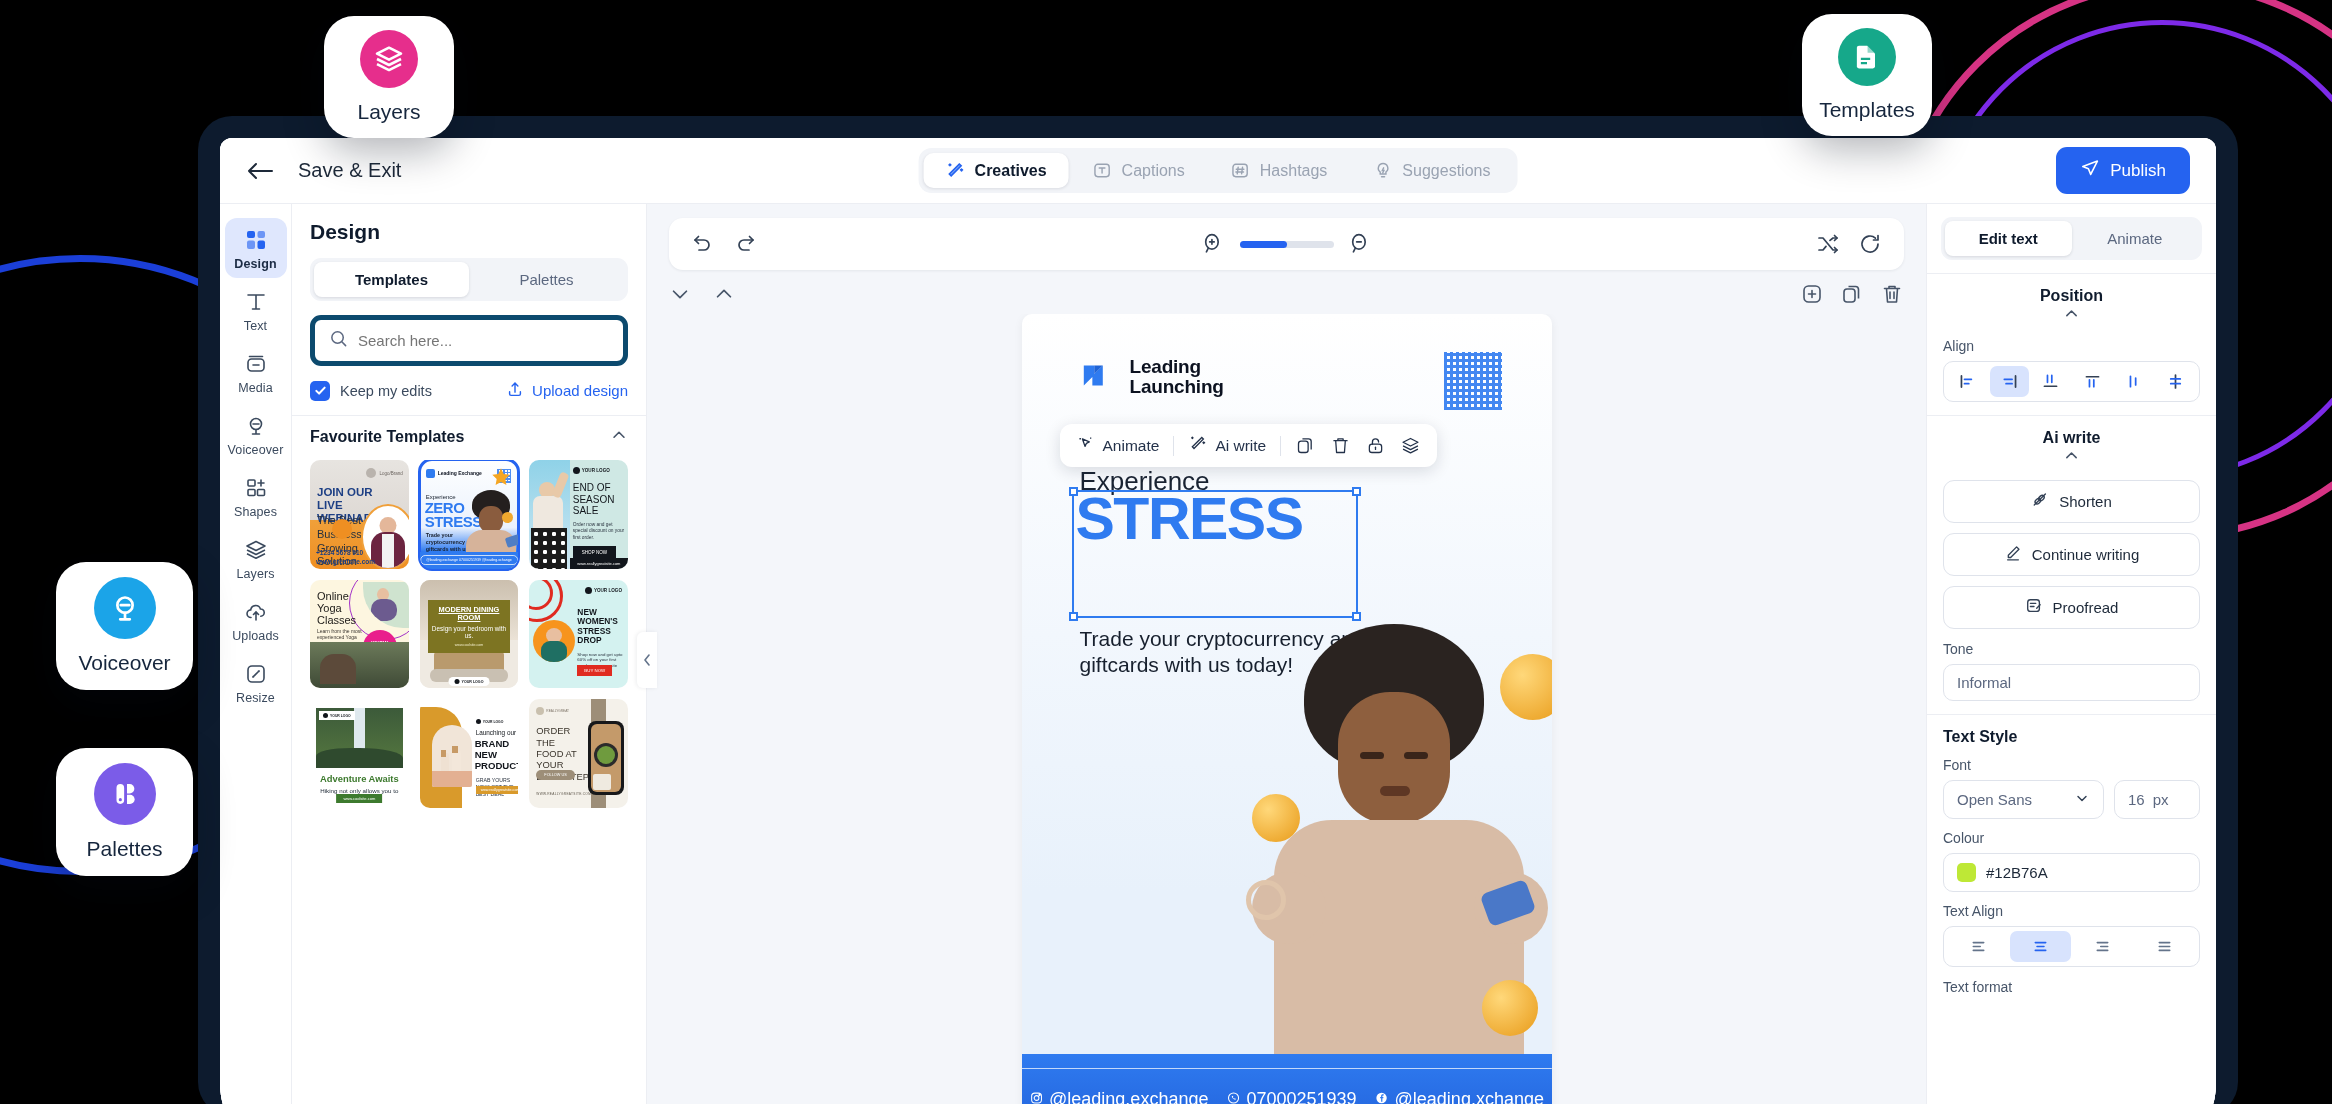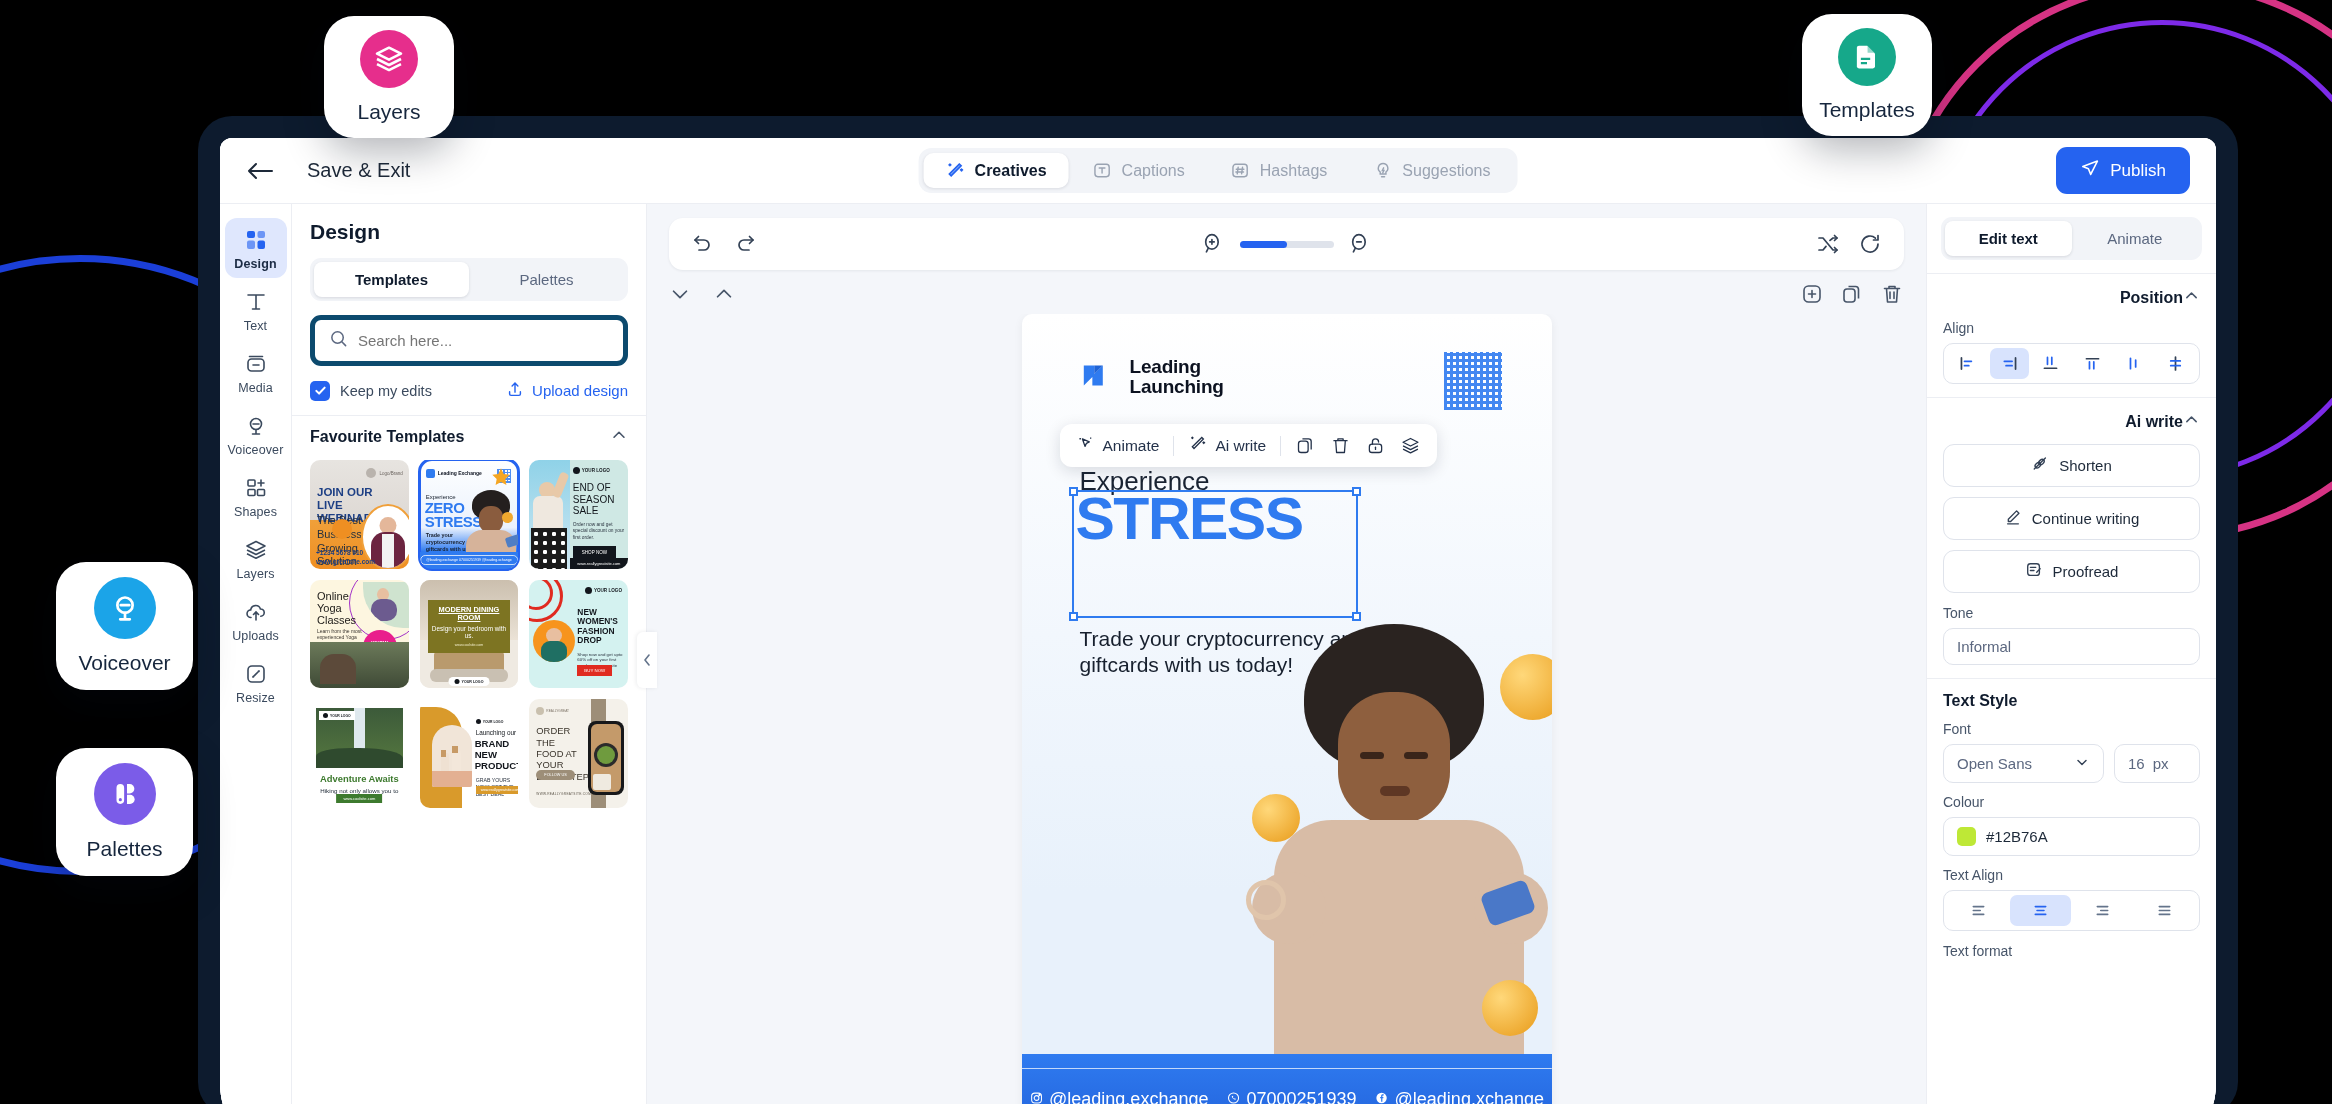--- a/index.html
+++ b/index.html
@@ -44,21 +44,21 @@
     position: absolute; left: 0; top: 0; right: 0; bottom: 0;
     background: #ffffff; overflow: hidden;
   }
 
   
   .topbar {
     position: relative; height: 66px; width: 100%;
     background: #ffffff; border-bottom: 1px solid #eceef3;
     display: flex; align-items: center; padding: 0 26px;
   }
-  .save-exit { display: flex; align-items: center; gap: 33px; cursor: pointer; }
+  .save-exit { display: flex; align-items: center; gap: 24px; cursor: pointer; }
   .save-exit .label { font-size: 20px; color: #1d2939; }
   .arrow-left { width: 28px; height: 20px; display:block; }
 
   .tabs-wrap {
     position: absolute; left: 50%; transform: translateX(-50%);
     display: flex; align-items: center;
     background: #f2f4f8; border-radius: 13px; padding: 5px;
     gap: 2px;
   }
   .tab {
@@ -229,21 +229,21 @@
     box-shadow:-1px 0 4px rgba(16,24,40,.08); cursor:pointer;
   }
 
   
   .right-panel {
     width: 290px; flex:none; background:#fff; border-left:1px solid #eceef3;
     display:flex; flex-direction:column; overflow:hidden;
   }
   .rp-seg { margin: 13px 14px; display:flex; background:#f2f4f8; border-radius:11px; padding:4px; }
   .rp-sec { padding: 13px 16px; border-top:1px solid #eceef3; }
-  .rp-head { display:flex; align-items:center; justify-content:flex-end; margin-bottom:12px; }
+  .rp-head { display:flex; align-items:center; justify-content:flex-start; margin-bottom:12px;flex-direction:column; }
   .rp-title { font-size:16px; font-weight:700; color:#0f1b2d; }
   .rp-lbl { font-size:14px; color:#475569; margin-bottom:7px; }
   .align-bar {
     display:flex; border:1px solid #dfe3eb; border-radius:10px; padding:4px; gap:2px; justify-content:space-between;
   }
   .align-btn { flex:1; display:flex; align-items:center; justify-content:center; padding:6px 0; border-radius:7px; cursor:pointer; }
   .align-btn.active { background:#d8e3fd; }
   .ai-btn {
     width:100%; display:flex; align-items:center; justify-content:center; gap:10px;
     border:1px solid #dfe3eb; border-radius:11px; padding:10px 0; margin-bottom:10px;
@@ -575,21 +575,21 @@
               <div style="position:absolute;left:-18px;top:-10px;width:52px;height:52px;border-radius:50%;border:3px solid #e02b20;"></div>
               <div style="position:absolute;left:-10px;top:-4px;width:34px;height:34px;border-radius:50%;border:3px solid #e02b20;"></div>
               <div class="mini" style="right:6px;top:7px;display:flex;align-items:center;gap:2px;">
                 <span style="width:7px;height:7px;border-radius:50%;background:#12161c;"></span>
                 <span style="font-size:4.6px;font-weight:800;color:#12161c;">YOUR LOGO</span>
               </div>
               <div style="position:absolute;left:4px;top:40px;width:42px;height:42px;border-radius:50%;background:#f7941d;overflow:hidden;">
                 <div style="position:absolute;left:13px;top:8px;width:16px;height:15px;border-radius:50%;background:#e8bfa0;"></div>
                 <div style="position:absolute;left:8px;top:21px;width:26px;height:22px;border-radius:9px;background:#1f6f63;"></div>
               </div>
-              <div class="mini" style="left:48px;top:28px;width:46px;font-size:8.4px;line-height:1.14;font-weight:700;color:#12161c;">NEW WOMEN'S FASHION DROP</div>
+              <div class="mini" style="left:48px;top:28px;width:46px;font-size:8.4px;line-height:1.14;font-weight:700;color:#12161c;">NEW WOMEN'S STRESS DROP</div>
               <div class="mini" style="left:48px;top:72px;width:46px;font-size:4.4px;line-height:1.3;color:#2b3440;">Shop now and get upto 60% off on your first purchase on our site</div>
               <div class="mini" style="left:48px;bottom:12px;background:#e02b20;color:#fff;font-size:4.4px;padding:3px 7px;">BUY NOW</div>
             </div>
 
             <div class="tpl t-adv">
               <div style="position:absolute;left:5px;top:8px;right:5px;height:62px;background:linear-gradient(180deg,#3c5a3a,#56793f);overflow:hidden;border:1px solid #fff;">
                 <div style="position:absolute;left:44%;top:0;width:11px;height:52px;background:#dfe9ee;"></div>
                 <div style="position:absolute;left:0;bottom:0;width:100%;height:20px;background:#2f4a2e;border-radius:40% 50% 0 0;"></div>
               </div>
               <div class="mini" style="left:9px;top:12px;display:flex;align-items:center;gap:2px;background:#fff;padding:2px 4px;">

